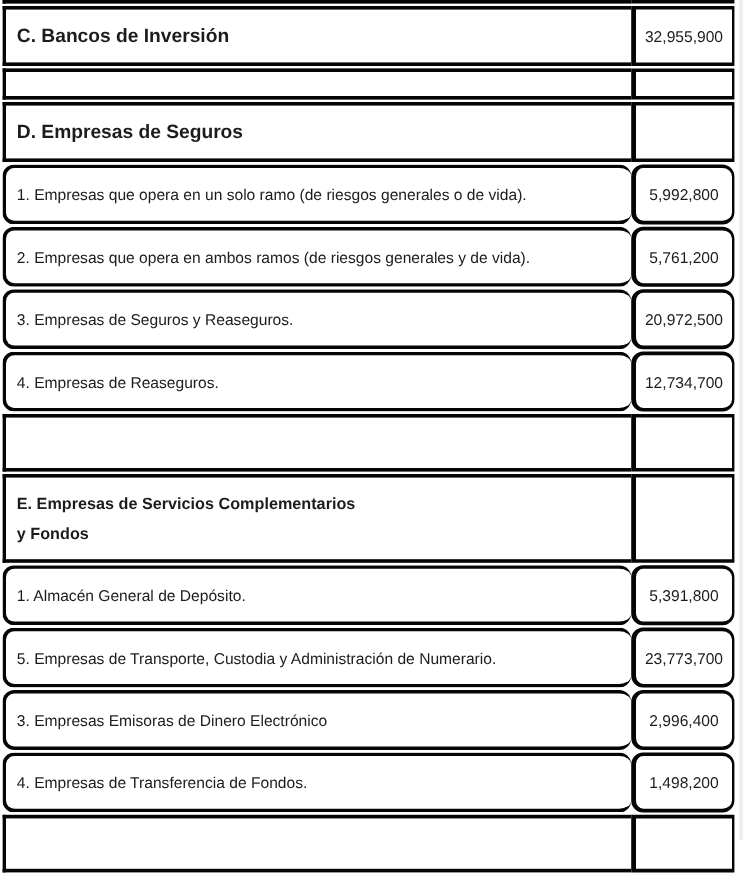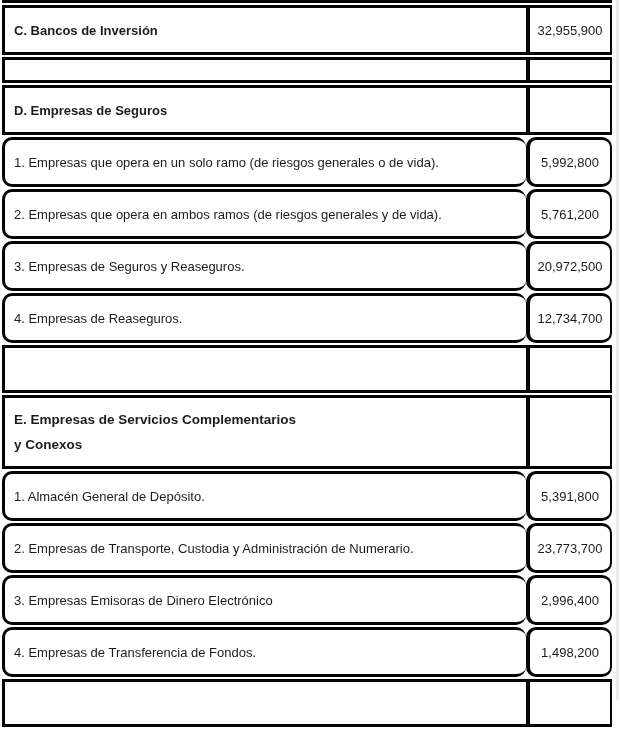--- a/index.html
+++ b/index.html
@@ -46,21 +46,21 @@
   }
   td.amount-cell {
     border: 3px solid #050505;
     border-left-width: 4px;
     border-right-width: 2px;
     text-align: center;
     font-size: 13px;
   }
   tr.sliver td { height: 2px; padding-left: 0; }
   tr.section td { height: 44px; }
-  tr.section td.label-cell { font-weight: bold; font-size: 13px; }
+  tr.section td.label-cell { font-weight: bold; font-size: 16px; }
   tr.section-tall td { height: 68px; }
   tr.section-tall td.label-cell { font-weight: bold; font-size: 13.5px; margin-top: 28px; }
   tr.section-tall .label-line { line-height: 25px; }
   tr.item td { height: 44px; border-radius: 10px; }
   tr.empty-sm td { height: 20px; }
   tr.empty-lg td { height: 42px; }
   .scan-edge {
     position: absolute;
     top: 0;
     right: 1px;
@@ -145,39 +145,39 @@
         </tr>
 
         <tr class="empty-lg">
           <td class="label-cell"></td>
           <td class="amount-cell"></td>
         </tr>
 
         <tr class="section-tall">
           <td class="label-cell">
             <div class="label-line">E. Empresas de Servicios Complementarios</div>
-            <div class="label-line">y Conexos</div>
+            <div class="label-line">y Fondos</div>
           </td>
           <td class="amount-cell">
             <span></span>
           </td>
         </tr>
 
         <tr class="item">
           <td class="label-cell">
             <span>1. Almacén General de Depósito.</span>
           </td>
           <td class="amount-cell">
             <span>5,391,800</span>
           </td>
         </tr>
 
         <tr class="item">
           <td class="label-cell">
-            <span>2. Empresas de Transporte, Custodia y Administración de Numerario.</span>
+            <span>5. Empresas de Transporte, Custodia y Administración de Numerario.</span>
           </td>
           <td class="amount-cell">
             <span>23,773,700</span>
           </td>
         </tr>
 
         <tr class="item">
           <td class="label-cell">
             <span>3. Empresas Emisoras de Dinero Electrónico</span>
           </td>

